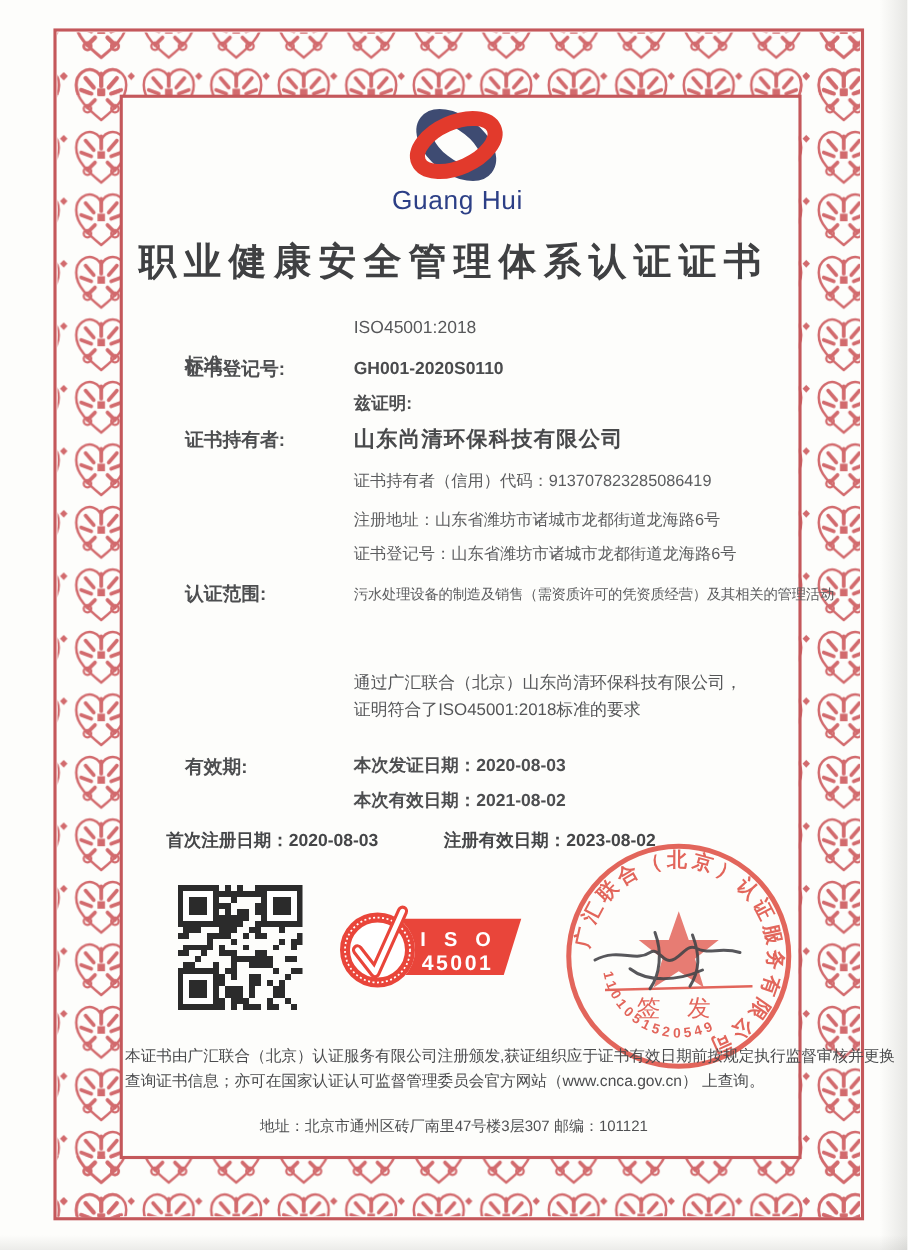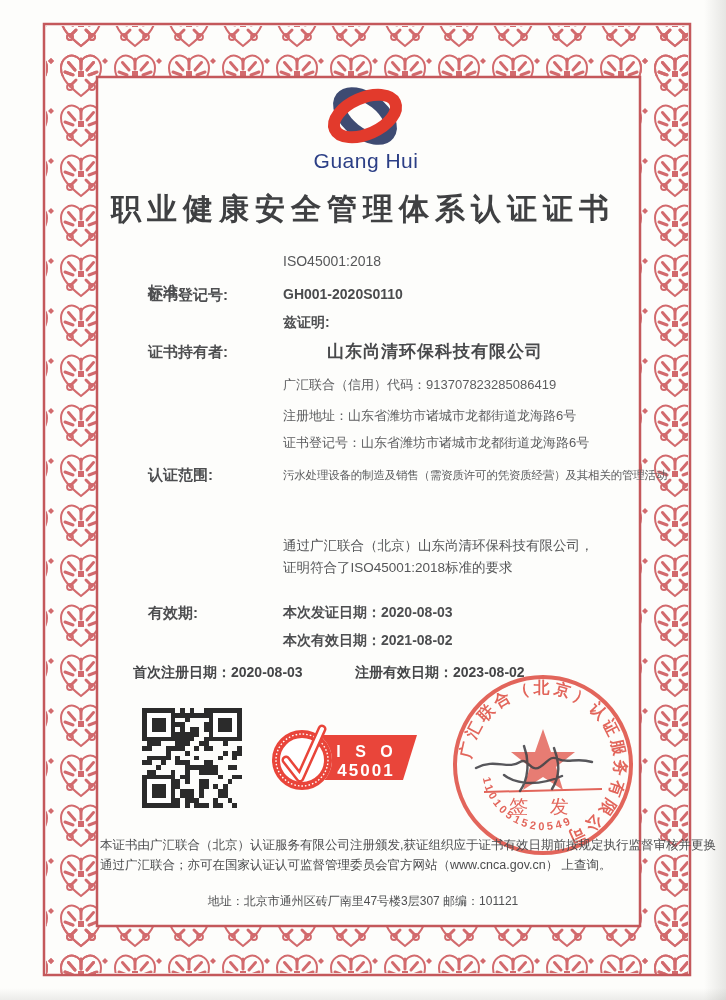--- a/index.html
+++ b/index.html
@@ -14,21 +14,21 @@
     left:0;right:0;top:189px;text-align:center;
     font-size:30px;font-weight:bold;letter-spacing:6px;color:#3f4042;
   }
   .logo-text{
     left:6px;right:0;top:149px;text-align:center;
     font-size:21px;font-weight:normal;color:#2c3f86;letter-spacing:0.5px;
   }
   .lbl{left:148px;font-size:15px;font-weight:bold;color:#4d4e50;}
   .val{left:283px;font-size:14px;color:#57585a;}
   .val.small{font-size:13px;color:#5c5d5f;}
-  .company{font-size:17px;font-weight:bold;color:#48494b;letter-spacing:1px;margin-left:44px;}
+  .company{font-size:17px;font-weight:bold;color:#48494b;letter-spacing:1px;}
   .hereby{font-weight:bold;color:#4d4e50;font-size:14px;}
   .scopeline{font-size:11.5px;letter-spacing:-0.2px;white-space:nowrap;color:#5c5d5f;}
   .auditline{font-size:13.5px;color:#555658;}
   .dateline{font-size:14px;font-weight:bold;color:#4d4e50;}
   .regline{font-size:14px;font-weight:bold;color:#454648;}
   .footer-par{left:100px;top:835px;width:548px;font-size:12.5px;line-height:20px;color:#4b4c4e;}
   .footer-par div{white-space:nowrap;}
   .footer-addr{left:0;right:0;top:893px;text-align:center;font-size:12px;color:#4f5052;}
   .footer-addr span{margin:0 0;}
   .edge-right{right:0;top:0;width:22px;height:1000px;
@@ -83,21 +83,21 @@
 <div class="abs val" style="top:253px;">ISO45001:2018</div>
 
 <div class="abs lbl" style="top:286px;">证书登记号:</div>
 <div class="abs val" style="top:286px;font-weight:bold;color:#4a4b4d;">GH001-2020S0110</div>
 
 <div class="abs val hereby" style="top:314px;">兹证明:</div>
 
 <div class="abs lbl" style="top:343px;">证书持有者:</div>
 <div class="abs val company" style="top:340px;">山东尚清环保科技有限公司</div>
 
-<div class="abs val small" style="top:376px;">广汇联合（信用）代码：913707823285086419</div>
+<div class="abs val small" style="top:376px;">证书持有者（信用）代码：913707823285086419</div>
 <div class="abs val small" style="top:407px;">注册地址：山东省潍坊市诸城市龙都街道龙海路6号</div>
 <div class="abs val small" style="top:434px;">证书登记号：山东省潍坊市诸城市龙都街道龙海路6号</div>
 
 <div class="abs lbl" style="top:466px;">认证范围:</div>
 <div class="abs val scopeline" style="top:468px;">污水处理设备的制造及销售（需资质许可的凭资质经营）及其相关的管理活动</div>
 
 <div class="abs val auditline" style="top:537px;">通过广汇联合（北京）山东尚清环保科技有限公司，</div>
 <div class="abs val auditline" style="top:559px;">证明符合了ISO45001:2018标准的要求</div>
 
 <div class="abs lbl" style="top:604px;">有效期:</div>
@@ -278,21 +278,21 @@
     <textPath href="#arcBot" startOffset="10">1101051520549</textPath>
   </text>
   <path d="M26,96 C45,86 58,98 70,90 C78,85 80,101 90,95 C98,90 100,83 108,87 C118,92 126,85 142,90
            M74,74 C80,90 78,108 70,119
            M104,76 C110,92 110,104 102,117
            M54,103 C68,114 92,113 112,104" fill="none" stroke="#2b2b31" stroke-width="2.4" stroke-linecap="round" opacity="0.9"></path>
 </svg>
 
 <div class="abs footer-par">
   <div>本证书由广汇联合（北京）认证服务有限公司注册颁发,获证组织应于证书有效日期前按规定执行监督审核并更换</div>
-  <div>通过广汇联合；亦可在国家认证认可监督管理委员会官方网站（www.cnca.gov.cn） 上查询。</div>
+  <div>查询证书信息；亦可在国家认证认可监督管理委员会官方网站（www.cnca.gov.cn） 上查询。</div>
 </div>
 
 <div class="abs footer-addr">
   <span>地址：北京市通州区砖厂南里47号楼3层307</span>
   <span>邮编：101121</span>
 </div>
 
 <div class="abs edge-right"></div>
 <div class="abs edge-bottom"></div>
 

